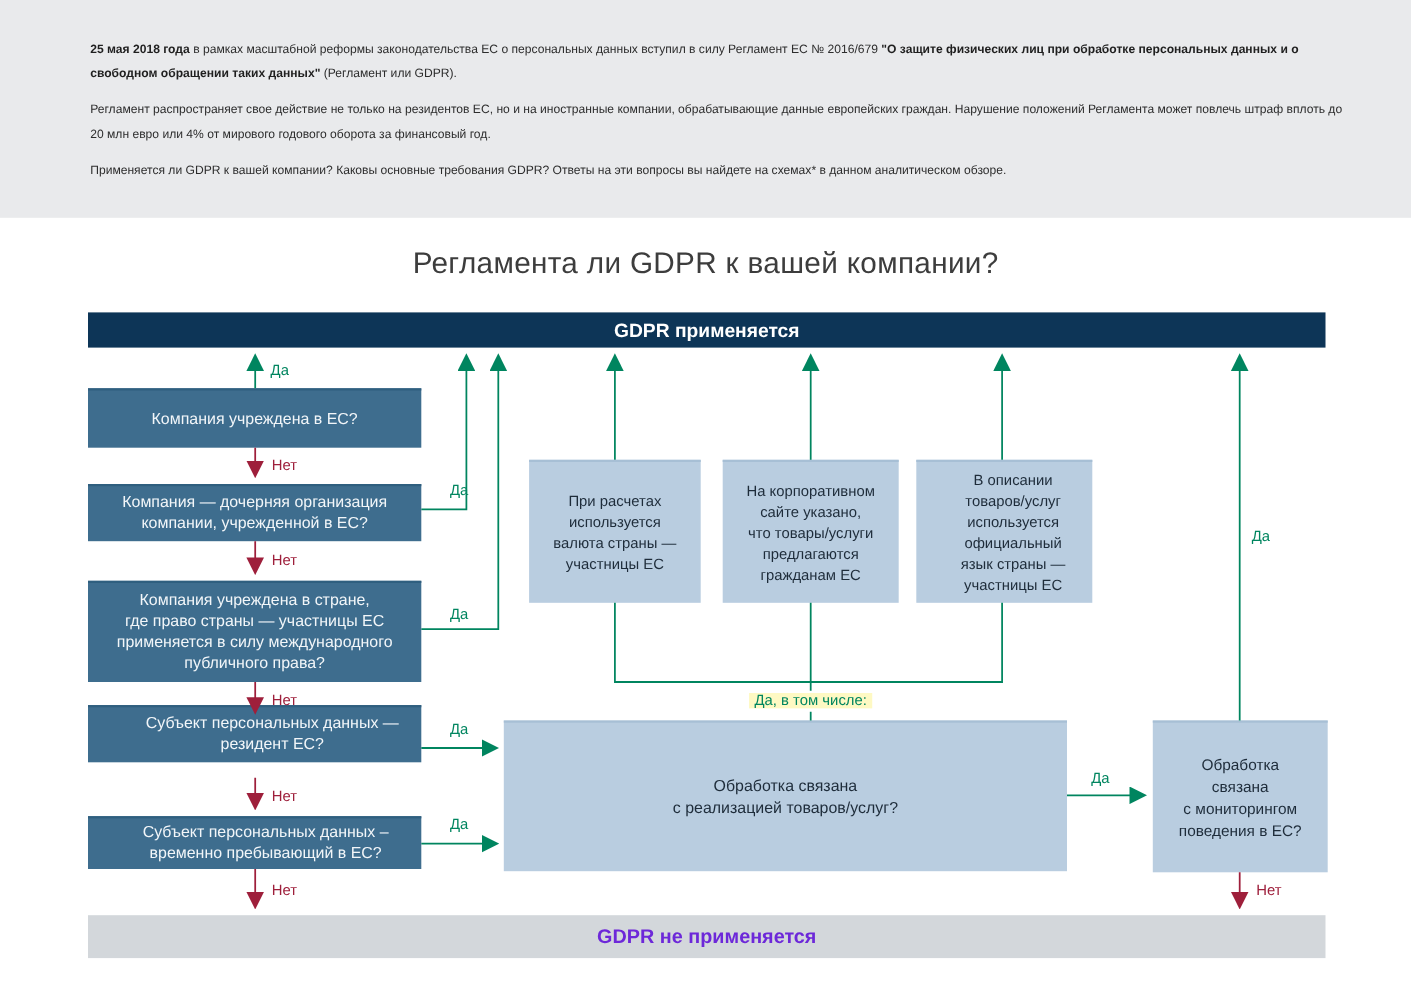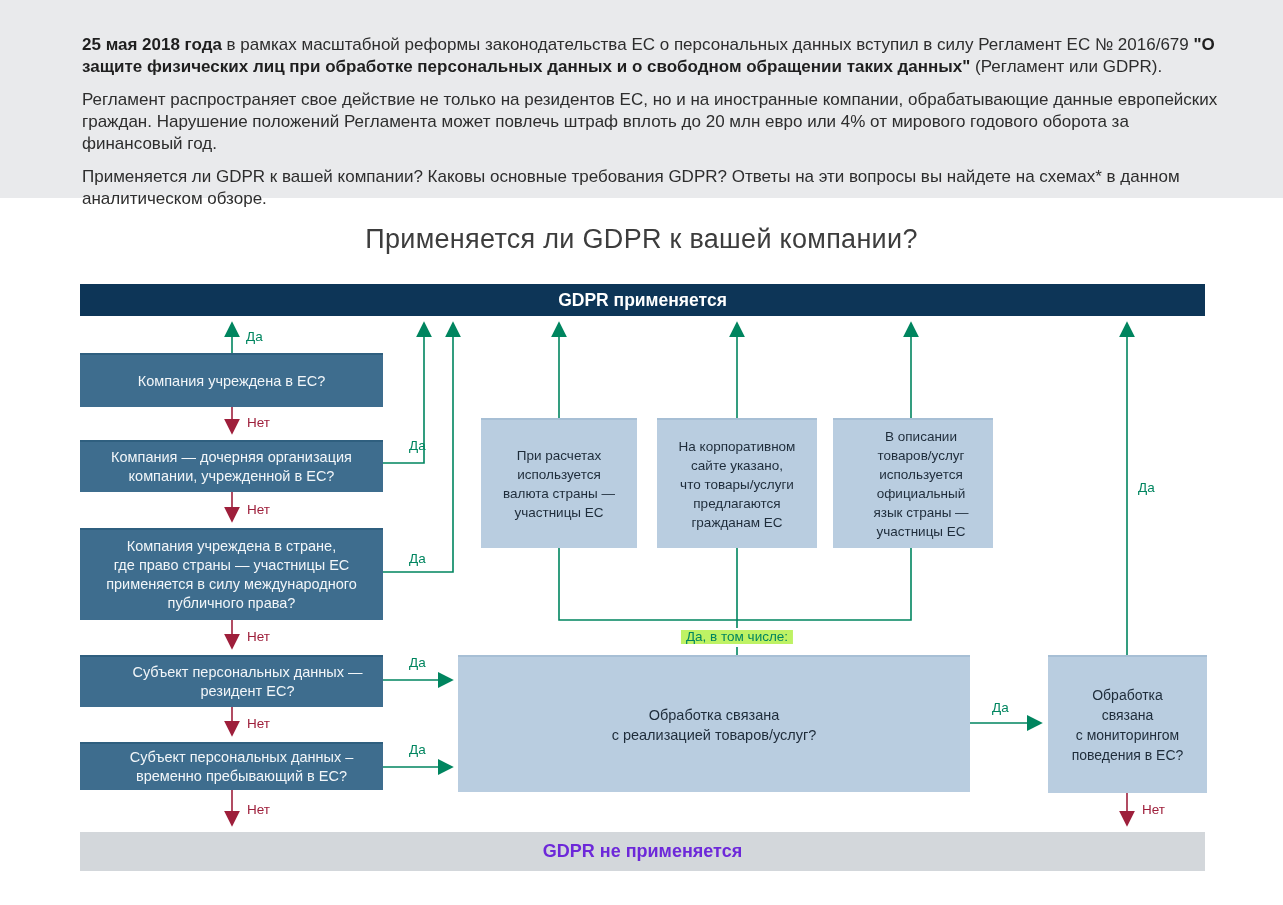--- a/index.html
+++ b/index.html
@@ -3,21 +3,21 @@
 <meta charset="utf-8">
 <style>
   html,body { margin:0; padding:0; background:#ffffff; }
   .page {
     position:relative; width:1283px; height:905px; overflow:hidden;
     background:#ffffff; font-family:"Liberation Sans", sans-serif;
   }
   
   .intro-band { position:absolute; left:0; top:0; width:1283px; height:198px; background:#e9eaec; }
   .intro-text { position:absolute; left:82px; top:34px; width:1140px; color:#2d2d2d; }
-  .intro-text p { margin:0 0 11px 0; font-size:17px; line-height:22px; }
+  .intro-text p { margin:0 0 11px 0; font-size:11px; line-height:22px; }
   .intro-text b { font-weight:700; color:#1f1f1f; }
   
   .diagram-title {
     position:absolute; left:0; top:224px; width:1283px; text-align:center;
     font-size:27px; color:#3d3d3d; letter-spacing:0.3px;
   }
   
   .bar { position:absolute; left:80px; width:1125px; display:flex; align-items:center; justify-content:center; }
   .bar-top { top:284px; height:32px; background:#0d3557; color:#ffffff; font-size:17.5px; font-weight:700; }
   .bar-bottom { top:832px; height:39px; background:#d3d7db; color:#6d28d9; font-size:18px; font-weight:700; }
@@ -30,47 +30,47 @@
   .cbox {
     position:absolute; background:#b9cde0; border-top:2px solid #a7bfd5;
     color:#1e2c3a; font-size:13.5px; line-height:19px; text-align:center;
     display:flex; align-items:center; justify-content:center; white-space:pre-line; box-sizing:border-box;
   }
   .svg-overlay { position:absolute; left:0; top:0; pointer-events:none; }
   
   .lbl { position:absolute; font-size:13.5px; line-height:14px; white-space:nowrap; }
   .lbl-yes { color:#00855f; }
   .lbl-no  { color:#9e1f3b; }
-  .lbl-incl { color:#00855f; background:#bef264; padding:0 5px; transform:translateX(-50%); }
+  .lbl-incl { color:#00855f; background:#fef9c3; padding:0 5px; transform:translateX(-50%); }
 </style>
 </head>
 <body>
 
 <div class="page">
 
   <div class="intro-band"></div>
   <div class="intro-text">
     <p><b>25 мая 2018 года</b><span> в рамках масштабной реформы законодательства ЕС о персональных данных вступил в силу Регламент ЕС № 2016/679 </span><b>"О защите физических лиц при обработке персональных данных и о свободном обращении таких данных"</b><span> (Регламент или GDPR).</span></p>
     <p>Регламент распространяет свое действие не только на резидентов ЕС, но и на иностранные компании, обрабатывающие данные европейских граждан. Нарушение положений Регламента может повлечь штраф вплоть до 20 млн евро или 4% от мирового годового оборота за финансовый год.</p>
     <p>Применяется ли GDPR к вашей компании? Каковы основные требования GDPR? Ответы на эти вопросы вы найдете на схемах* в данном аналитическом обзоре.</p>
   </div>
 
-  <div class="diagram-title">Применяется ли GDPR к вашей компании?</div>
+  <div class="diagram-title">Регламента ли GDPR к вашей компании?</div>
 
   <div class="bar bar-top">GDPR применяется</div>
   <div class="bar bar-bottom">GDPR не применяется</div>
 
   <div class="qbox" style="top:353px;height:54px;">Компания учреждена в ЕС?</div>
   <div class="qbox" style="top:440px;height:52px;">Компания — дочерняя организация
 компании, учрежденной в ЕС?</div>
   <div class="qbox" style="top:528px;height:92px;">Компания учреждена в стране,
 где право страны — участницы ЕС
 применяется в силу международного
 публичного права?</div>
-  <div class="qbox" style="top:655px;height:52px;padding-left:32px;">Субъект персональных данных —
+  <div class="qbox" style="top:641px;height:52px;padding-left:32px;">Субъект персональных данных —
 резидент ЕС?</div>
   <div class="qbox" style="top:742px;height:48px;padding-left:20px;">Субъект персональных данных –
 временно пребывающий в ЕС?</div>
 
   <div class="cbox" style="left:481px;top:418px;width:156px;height:130px;">При расчетах
 используется
 валюта страны —
 участницы ЕС</div>
   <div class="cbox" style="left:657px;top:418px;width:160px;height:130px;">На корпоративном
 сайте указано,

